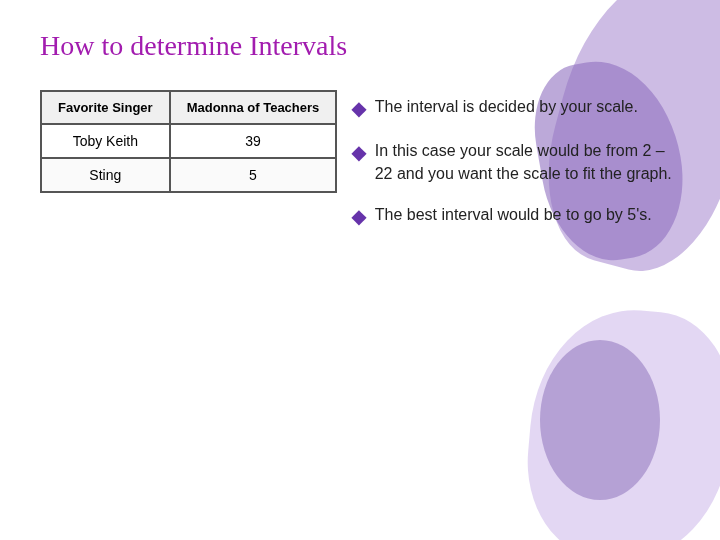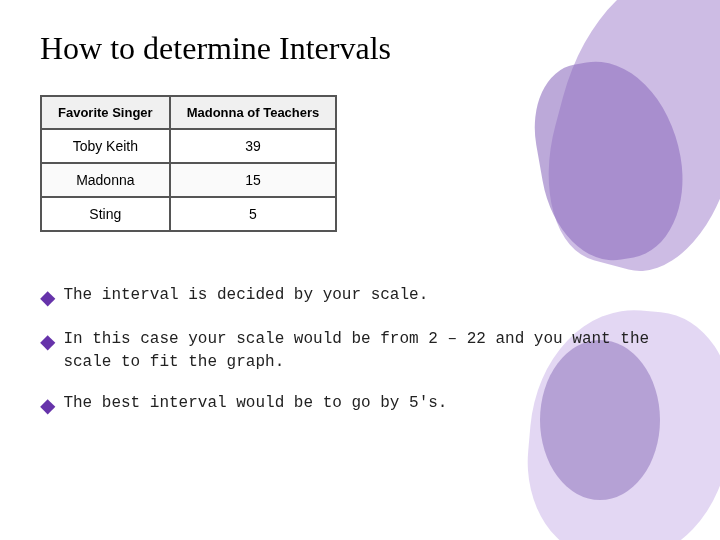--- a/index.html
+++ b/index.html
@@ -70,32 +70,32 @@
       opacity: 0.4;
     }
 
     .content {
       position: relative;
       z-index: 1;
       padding: 30px 40px 20px 40px;
     }
 
     .page-title {
-      font-size: 32px;
+      font-size: 28px;
       font-weight: normal;
-      color: #000000;
+      color: #a21caf;
       margin-bottom: 28px;
       font-family: 'Comic Sans MS', cursive;
     }
 
     .main-area {
       display: flex;
-      flex-direction: column;
+      flex-direction: row;
       align-items: flex-start;
-      gap: 47px;
+      gap: 14px;
     }
 
     
     .data-table {
       border-collapse: collapse;
       font-size: 14px;
       min-width: 240px;
     }
 
     .data-table th,
@@ -133,21 +133,20 @@
     .bullet-diamond {
       color: #6633aa;
       font-size: 20px;
       margin-right: 8px;
       flex-shrink: 0;
       line-height: 1.3;
     }
 
     .bullet-text {
       line-height: 1.45;
-      font-family: Liberation Mono, monospace;
     }
   </style>
 </head>
 <body>
 
 <div class="bg-shapes">
   <div class="bg-shape-1"></div>
   <div class="bg-shape-2"></div>
   <div class="bg-shape-3"></div>
   <div class="bg-shape-4"></div>
@@ -165,24 +164,20 @@
             <th>Favorite Singer</th>
             <th>Madonna of Teachers</th>
           </tr>
         </thead>
         <tbody id="table-body">
         <tr>
               <td>Toby Keith</td>
               <td>39</td>
             </tr>
             <tr>
-              <td>Madonna</td>
-              <td>15</td>
-            </tr>
-            <tr>
               <td>Sting</td>
               <td>5</td>
             </tr>
           </tbody>
       </table>
     </div>
 
     <div class="bullet-points" id="bullets-container">
     <div class="bullet-item">
           <span class="bullet-diamond">◆</span>

